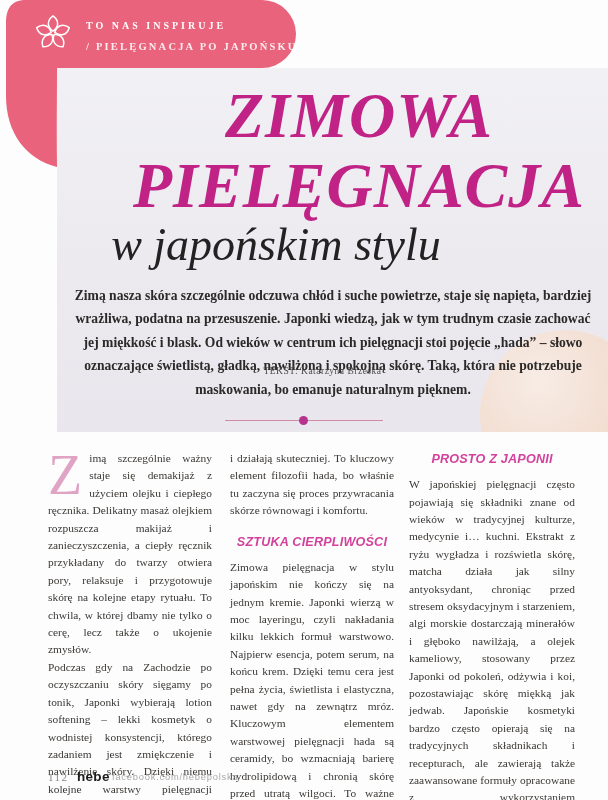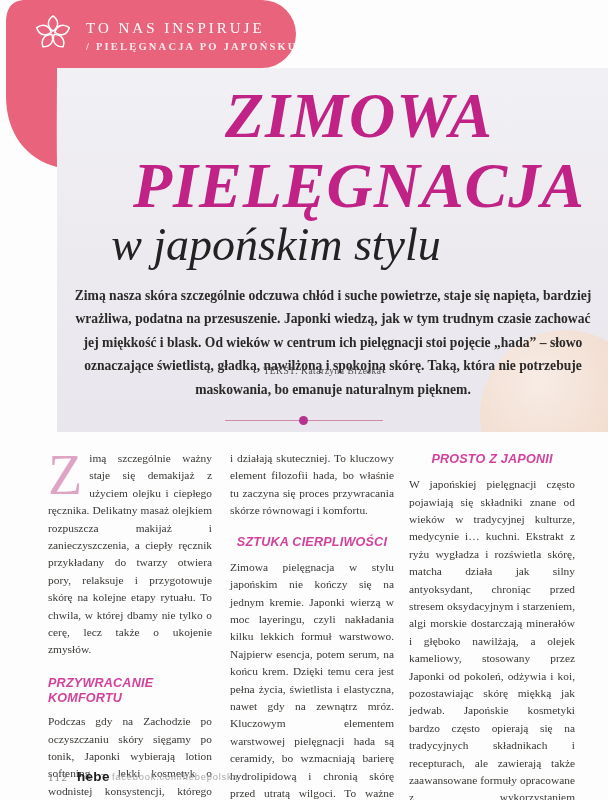--- a/index.html
+++ b/index.html
@@ -11,21 +11,21 @@
   .panel { position:absolute; left:57px; top:68px; width:551px; height:364px;
            background:linear-gradient(180deg,#f1f0f4 0%, #eceaef 55%, #e9e7ed 100%);
            overflow:hidden; }
   .skin-blob { position:absolute; right:-42px; bottom:-68px; width:170px; height:170px;
                border-radius:50%;
                background:radial-gradient(circle at 35% 30%, #f7ece5 0%, #f2dccf 55%, #ecccba 100%); }
 
   
   .badge-svg { position:absolute; left:0; top:0; }
   .badge-line1 { position:absolute; left:86px; top:20px; color:#ffffff;
-                 font-size:15px; font-weight:normal; letter-spacing:3px; }
+                 font-size:10px; font-weight:bold; letter-spacing:3px; }
   .badge-line2 { position:absolute; left:86px; top:41px; color:rgba(255,255,255,.88);
                  font-size:10.5px; font-weight:bold; letter-spacing:2.2px; }
   .flower { position:absolute; left:34px; top:14px; }
 
   
   .title1, .title2 { position:absolute; left:57px; width:604px; text-align:center;
                      font-style:italic; font-weight:bold; color:#c02286;
                      font-size:64px; line-height:1; letter-spacing:1px; }
   .title1 { top:84px; }
   .title2 { top:154px; }
@@ -100,21 +100,20 @@
       <path transform="rotate(144)" d="M0,-2 C-6,-6 -7,-13 0,-18 C7,-13 6,-6 0,-2 Z"></path>
       <path transform="rotate(216)" d="M0,-2 C-6,-6 -7,-13 0,-18 C7,-13 6,-6 0,-2 Z"></path>
       <path transform="rotate(288)" d="M0,-2 C-6,-6 -7,-13 0,-18 C7,-13 6,-6 0,-2 Z"></path>
     </g>
   </svg>
   <div class="badge-line1">TO NAS INSPIRUJE</div>
   <div class="badge-line2">/ PIELĘGNACJA PO JAPOŃSKU</div>
 
   <div class="col col1">
     <p><span class="dropcap">Z</span><span>imą szczególnie ważny staje się demakijaż z użyciem olejku i ciepłego ręcznika. Delikatny masaż olejkiem rozpuszcza makijaż i zanieczyszczenia, a ciepły ręcznik przykładany do twarzy otwiera pory, relaksuje i przygotowuje skórę na kolejne etapy rytuału. To chwila, w której dbamy nie tylko o cerę, lecz także o ukojenie zmysłów.</span></p>
-    <h3 class="col-heading h-left">PRZYWRACANIE KOMFORTU</h3>
     <p>Podczas gdy na Zachodzie po oczyszczaniu skóry sięgamy po tonik, Japonki wybierają lotion softening – lekki kosmetyk o wodnistej konsystencji, którego zadaniem jest zmiękczenie i nawilżenie skóry. Dzięki niemu kolejne warstwy pielęgnacji wchłaniają się lepiej</p>
   </div>
 
   <div class="col col2">
     <p>i działają skuteczniej. To kluczowy element filozofii hada, bo właśnie tu zaczyna się proces przywracania skórze równowagi i komfortu.</p>
     <h3 class="col-heading h-center">SZTUKA CIERPLIWOŚCI</h3>
     <p>Zimowa pielęgnacja w stylu japońskim nie kończy się na jednym kremie. Japonki wierzą w moc layeringu, czyli nakładania kilku lekkich formuł warstwowo. Najpierw esencja, potem serum, na końcu krem. Dzięki temu cera jest pełna życia, świetlista i elastyczna, nawet gdy na zewnątrz mróz. Kluczowym elementem warstwowej pielęgnacji hada są ceramidy, bo wzmacniają barierę hydrolipidową i chronią skórę przed utratą wilgoci. To ważne zimą, kiedy suche powietrze i wiatr naruszają naturalną równowagę.</p>
   </div>
 
   <div class="col col3">

